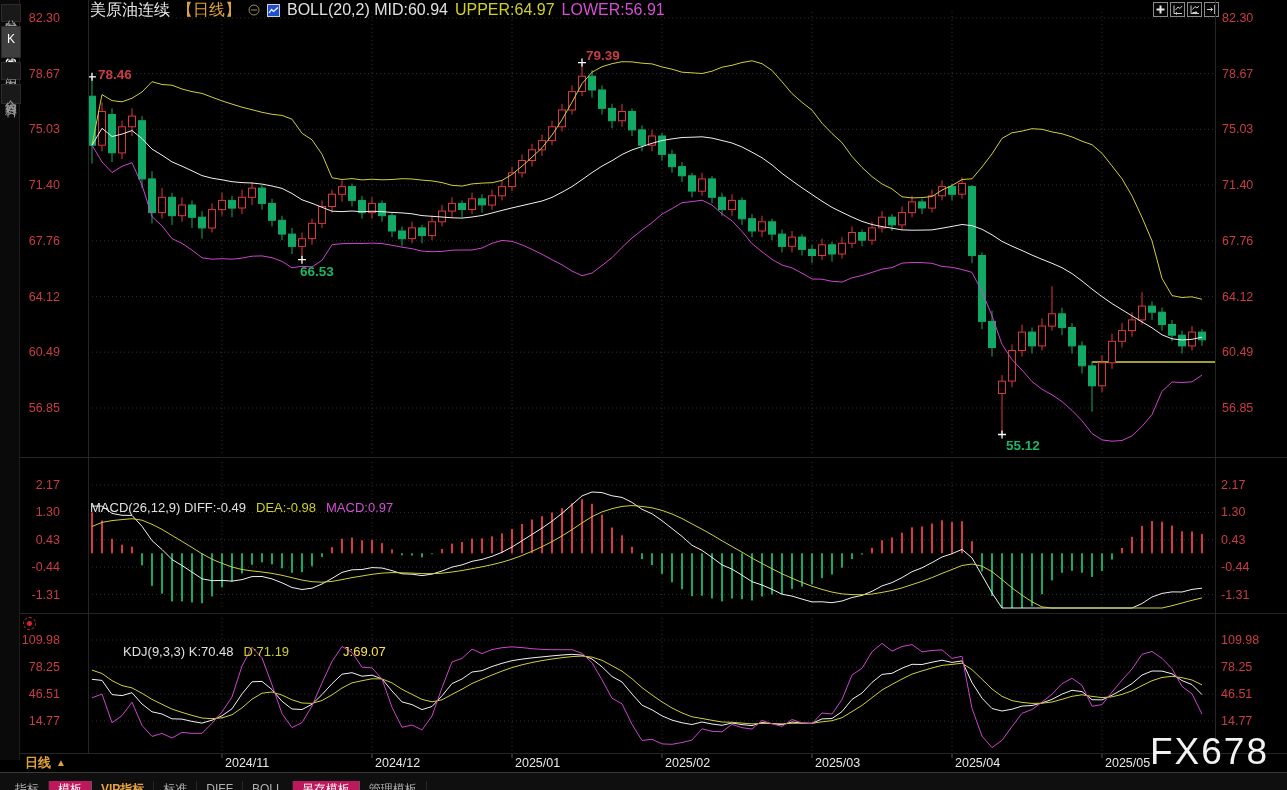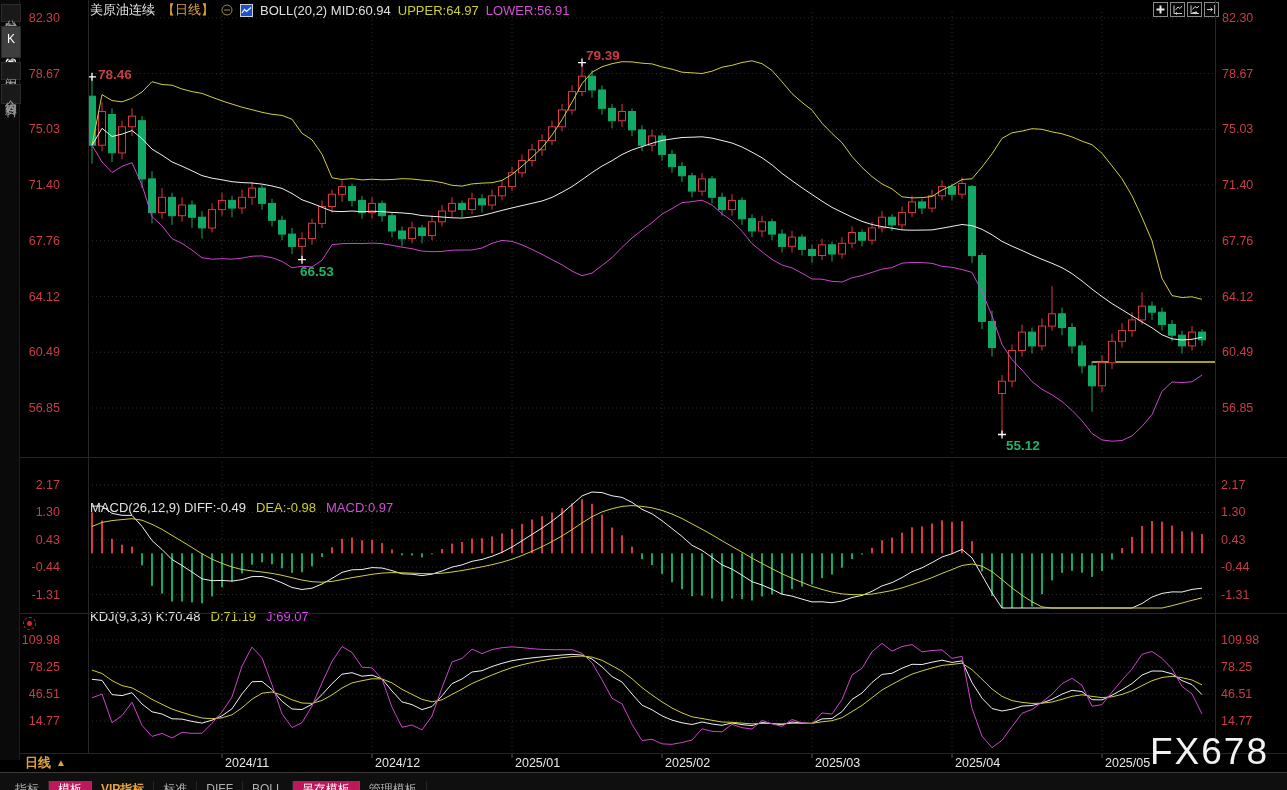--- a/index.html
+++ b/index.html
@@ -11,34 +11,34 @@
   
   #sidebar{position:absolute;left:0;top:0;width:20px;height:760px;background:#0a0a0a;
     display:flex;flex-direction:column;gap:4px;padding-top:4px;box-sizing:border-box;
     border-right:1px solid #1e1e1e;}
   .vtab{writing-mode:vertical-rl;text-orientation:upright;letter-spacing:2px;
     font-size:12px;color:#9a9a9a;background:#191919;border:1px solid #2b2b2b;
     padding:5px 1px;margin-left:1px;width:16px;text-align:center;cursor:pointer;}
   .vtab.active{background:#3e3e3e;color:#ffffff;}
 
   
-  #header{position:absolute;left:90px;top:2px;height:16px;font-size:13px;
+  #header{position:absolute;left:90px;top:2px;height:16px;font-size:16px;
     display:flex;align-items:center;gap:7px;white-space:nowrap;}
   .h-sym{color:#e8e8e8;}
   .h-ic{display:inline-flex;align-items:center;}
 
   
   #corner-icons{position:absolute;left:1153px;top:2px;display:flex;gap:2px;}
   .cibox{width:13px;height:13px;border:1px solid #8a8a8a;background:#050505;cursor:pointer;
     display:inline-flex;align-items:center;justify-content:center;}
 
   
   .pane-hd{position:absolute;left:90px;font-size:13px;display:flex;gap:10px;white-space:nowrap;}
   #macd-header{top:463px;margin-top:37px;}
-  #kdj-header{top:609px;}
+  #kdj-header{top:644px;padding-left:33px;}
 
   #kdj-target{position:absolute;left:23px;top:617px;width:11px;height:11px;border:1px dashed #c03030;
     border-radius:50%;cursor:pointer;}
   #kdj-target::after{content:"";position:absolute;left:3px;top:3px;width:5px;height:5px;
     border-radius:50%;background:#d42626;}
 
   
   #period-ctl{position:absolute;left:21px;top:754px;width:66px;height:17px;
     font-size:13px;font-weight:bold;display:flex;align-items:center;gap:5px;
     padding-left:4px;cursor:pointer;}
@@ -575,21 +575,21 @@
 
   <div id="macd-header" class="pane-hd">
     <span id="macd-t" style="color: rgb(224, 224, 224);">MACD(26,12,9) DIFF:-0.49</span>
     <span id="macd-dea" style="color: rgb(207, 207, 42);">DEA:-0.98</span>
     <span id="macd-m" style="color: rgb(212, 79, 212);">MACD:0.97</span>
   </div>
 
   <div id="kdj-header" class="pane-hd">
     <span id="kdj-t" style="color: rgb(224, 224, 224);">KDJ(9,3,3) K:70.48</span>
     <span id="kdj-d" style="color: rgb(207, 207, 42); text-align: right;">D:71.19</span>
-    <span id="kdj-j" style="color: #d946ef;">J:69.07</span>
+    <span id="kdj-j" style="color: #fde047; margin-left: 44px;">J:69.07</span>
   </div>
 
   <div id="kdj-target"></div>
 
   <div id="period-ctl" style="color: rgb(224, 163, 60);">
     <span>日线</span>
     <span style="font-size:10px;">▲</span>
   </div>
 
   <div class="sep" style="left:88px;top:0;width:1px;height:753px;"></div>

